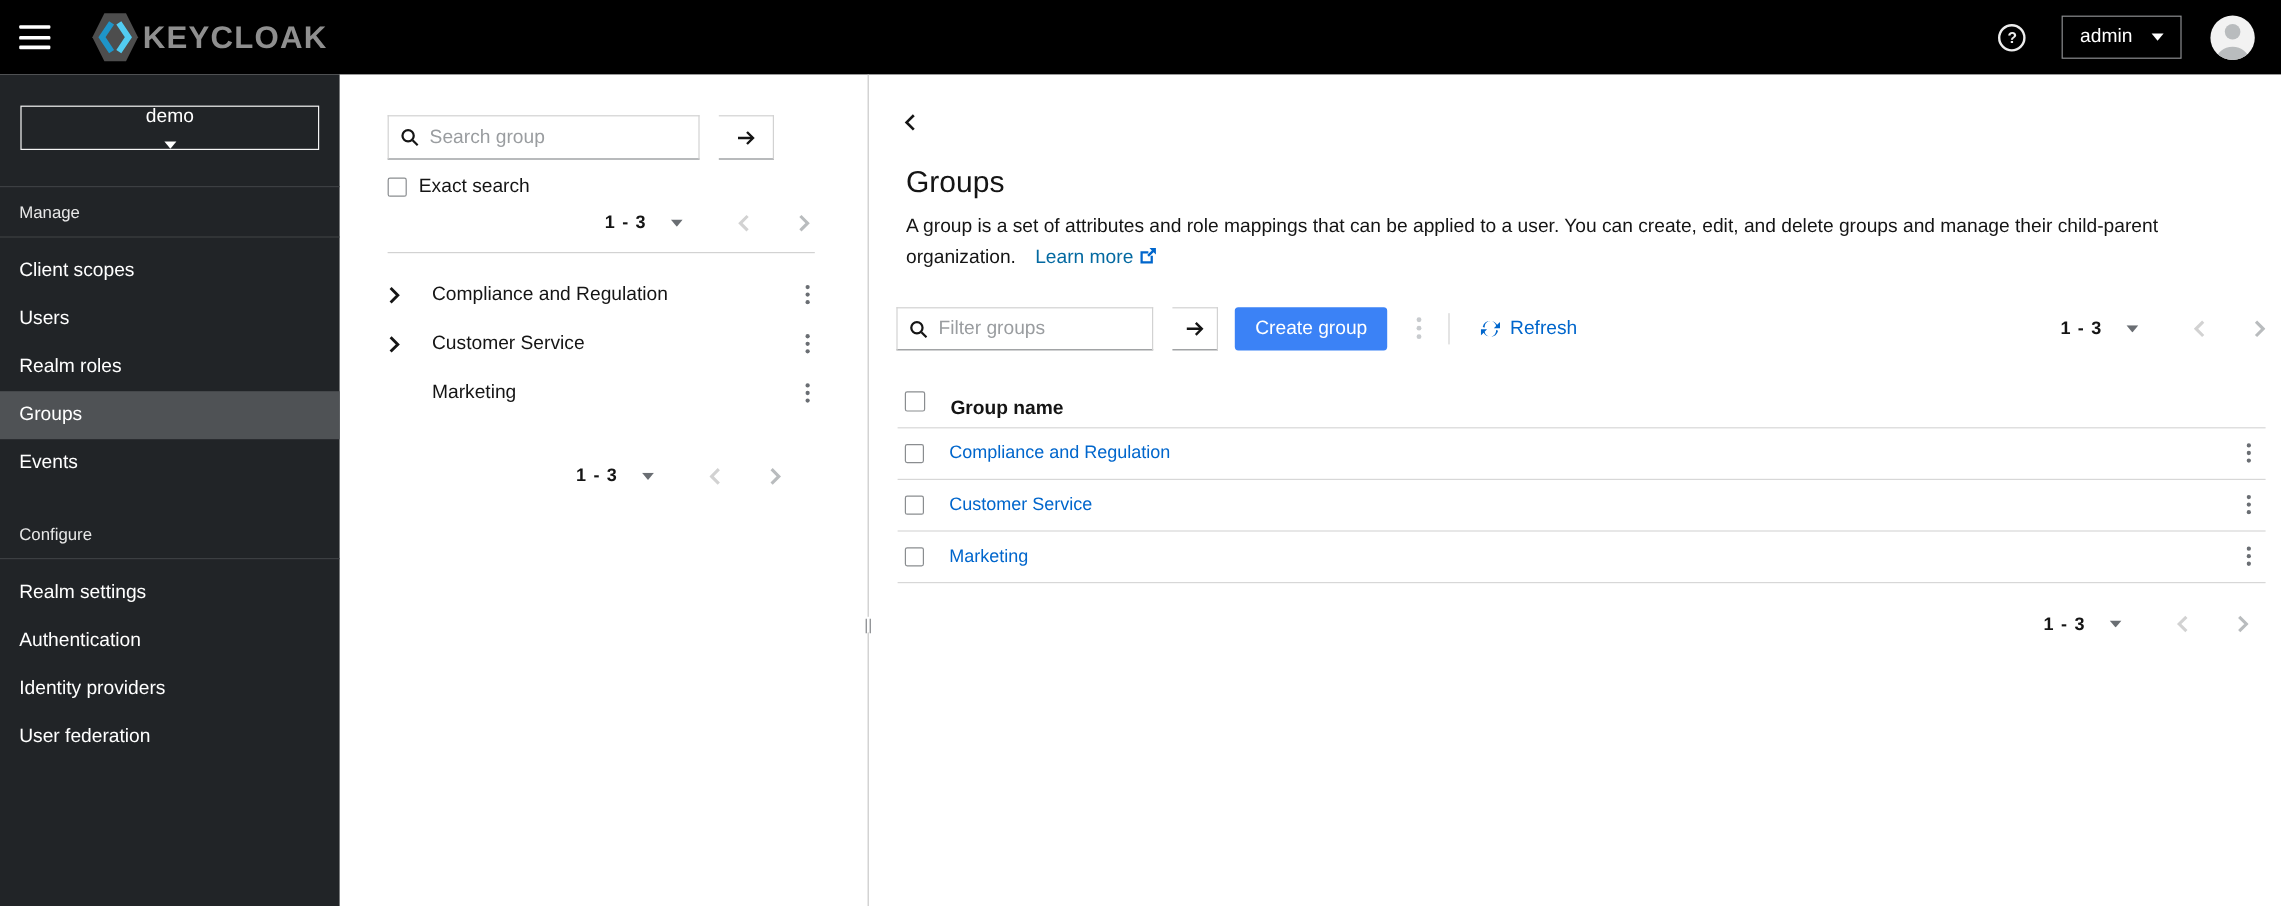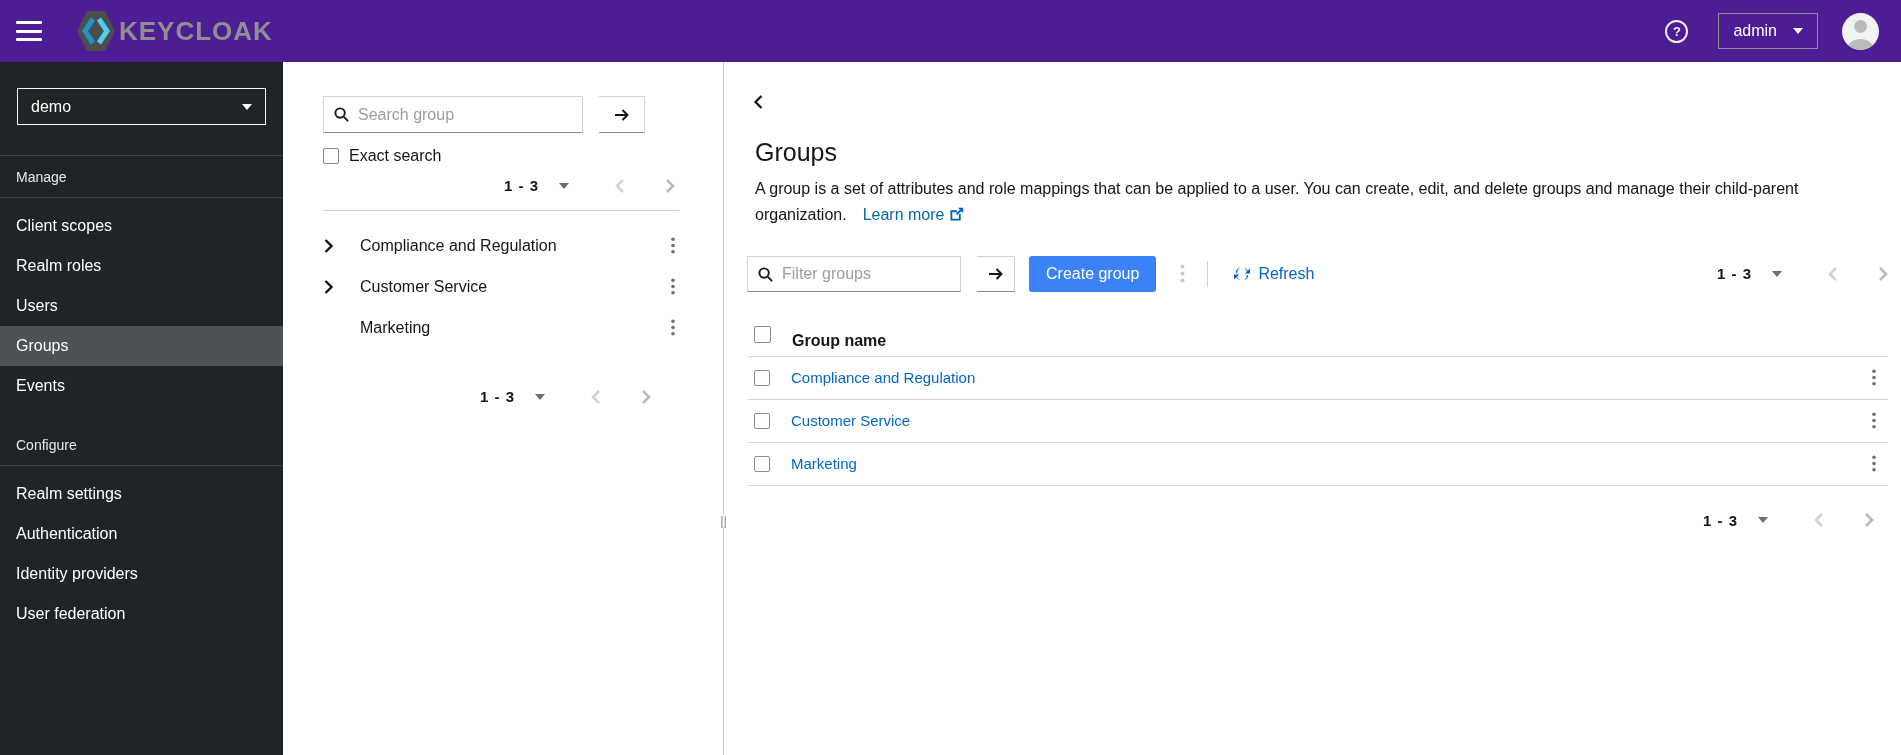--- a/index.html
+++ b/index.html
@@ -1,39 +1,39 @@
 <!DOCTYPE html>
 <html><head>
 <meta charset="utf-8">
 <style>
   * { margin:0; padding:0; box-sizing:border-box; }
   html,body { width:1901px; height:755px; overflow:hidden; background:#fff;
     font-family:"Liberation Sans", sans-serif; color:#151515; }
 
   
-  .masthead { height:62px; background:#4c1d95; display:flex; align-items:center; padding:0 22px 0 16px; }
+  .masthead { height:62px; background:#000000; display:flex; align-items:center; padding:0 22px 0 16px; }
   .hamburger { width:26px; height:20px; display:flex; flex-direction:column; justify-content:space-between; cursor:pointer; background:none; border:none; }
   .hamburger span { display:block; height:3px; background:#fff; border-radius:1px; }
   .brand { display:flex; align-items:center; margin-left:34px; }
   .brand-text { font-size:26px; font-weight:bold; letter-spacing:1px; color:#8f8f8f; margin-left:3px; }
   .masthead-spacer { flex:1; }
   .help-btn { width:23px; height:23px; border:2px solid #ededed; border-radius:50%; color:#ededed;
     display:flex; align-items:center; justify-content:center; font-size:13px; font-weight:bold; background:none; cursor:pointer; margin-right:30px; }
   .user-dd { display:flex; align-items:center; gap:16px; border:1px solid #8b8d8f; background:none; color:#fff;
     font-size:16px; padding:8px 14px; cursor:pointer; margin-right:24px; }
   .caret-down { width:0; height:0; border-left:5px solid transparent; border-right:5px solid transparent; border-top:6px solid currentColor; display:inline-block; }
   .avatar { width:37px; height:37px; border-radius:50%; background:#f2f2f2; overflow:hidden; flex:0 0 auto; }
 
   
   .content { display:flex; height:693px; }
 
   
   .sidebar { width:283px; background:#212427; flex:0 0 auto; }
   .realm-select { margin:26px 17px 0 17px; height:37px; border:1px solid #f5f5f5; display:flex; align-items:center;
-    justify-content:space-between; padding:0 13px; color:#fff; font-size:16px; cursor:pointer; background:none; width:249px; }
+    justify-content:space-between; padding:0 13px; color:#fff; font-size:16px; cursor:pointer; background:none; width:249px;flex-direction:column; }
   .nav-divider { border-top:1px solid #3c3f42; margin-top:0; }
   .sb-gap { height:30px; }
   .nav-heading { padding:13px 16px 12px 16px; font-size:14px; color:#e8e8e8; }
   .nav-list { list-style:none; padding-top:8px; }
   .nav-list li { height:40px; display:flex; align-items:center; padding-left:16px; color:#fff; font-size:16px; cursor:pointer; }
   .nav-list li.selected { background:#4f5255; }
   .sb-gap2 { height:18px; }
 
   
   .tree-panel { width:441px; flex:0 0 auto; border-right:1px solid #c9c9c9; position:relative; padding:34px 44px 0 40px; }
@@ -129,22 +129,22 @@
     <button class="realm-select">
       <span>demo</span>
       <span class="caret-down"></span>
     </button>
     <div class="sb-gap"></div>
     <div class="nav-divider"></div>
     <div class="nav-heading">Manage</div>
     <div class="nav-divider"></div>
     <ul class="nav-list">
       <li>Client scopes</li>
+      <li>Users</li>
       <li>Realm roles</li>
-      <li>Users</li>
       <li class="selected">Groups</li>
       <li>Events</li>
     </ul>
     <div class="sb-gap2"></div>
     <div class="nav-heading">Configure</div>
     <div class="nav-divider"></div>
     <ul class="nav-list">
       <li>Realm settings</li>
       <li>Authentication</li>
       <li>Identity providers</li>

